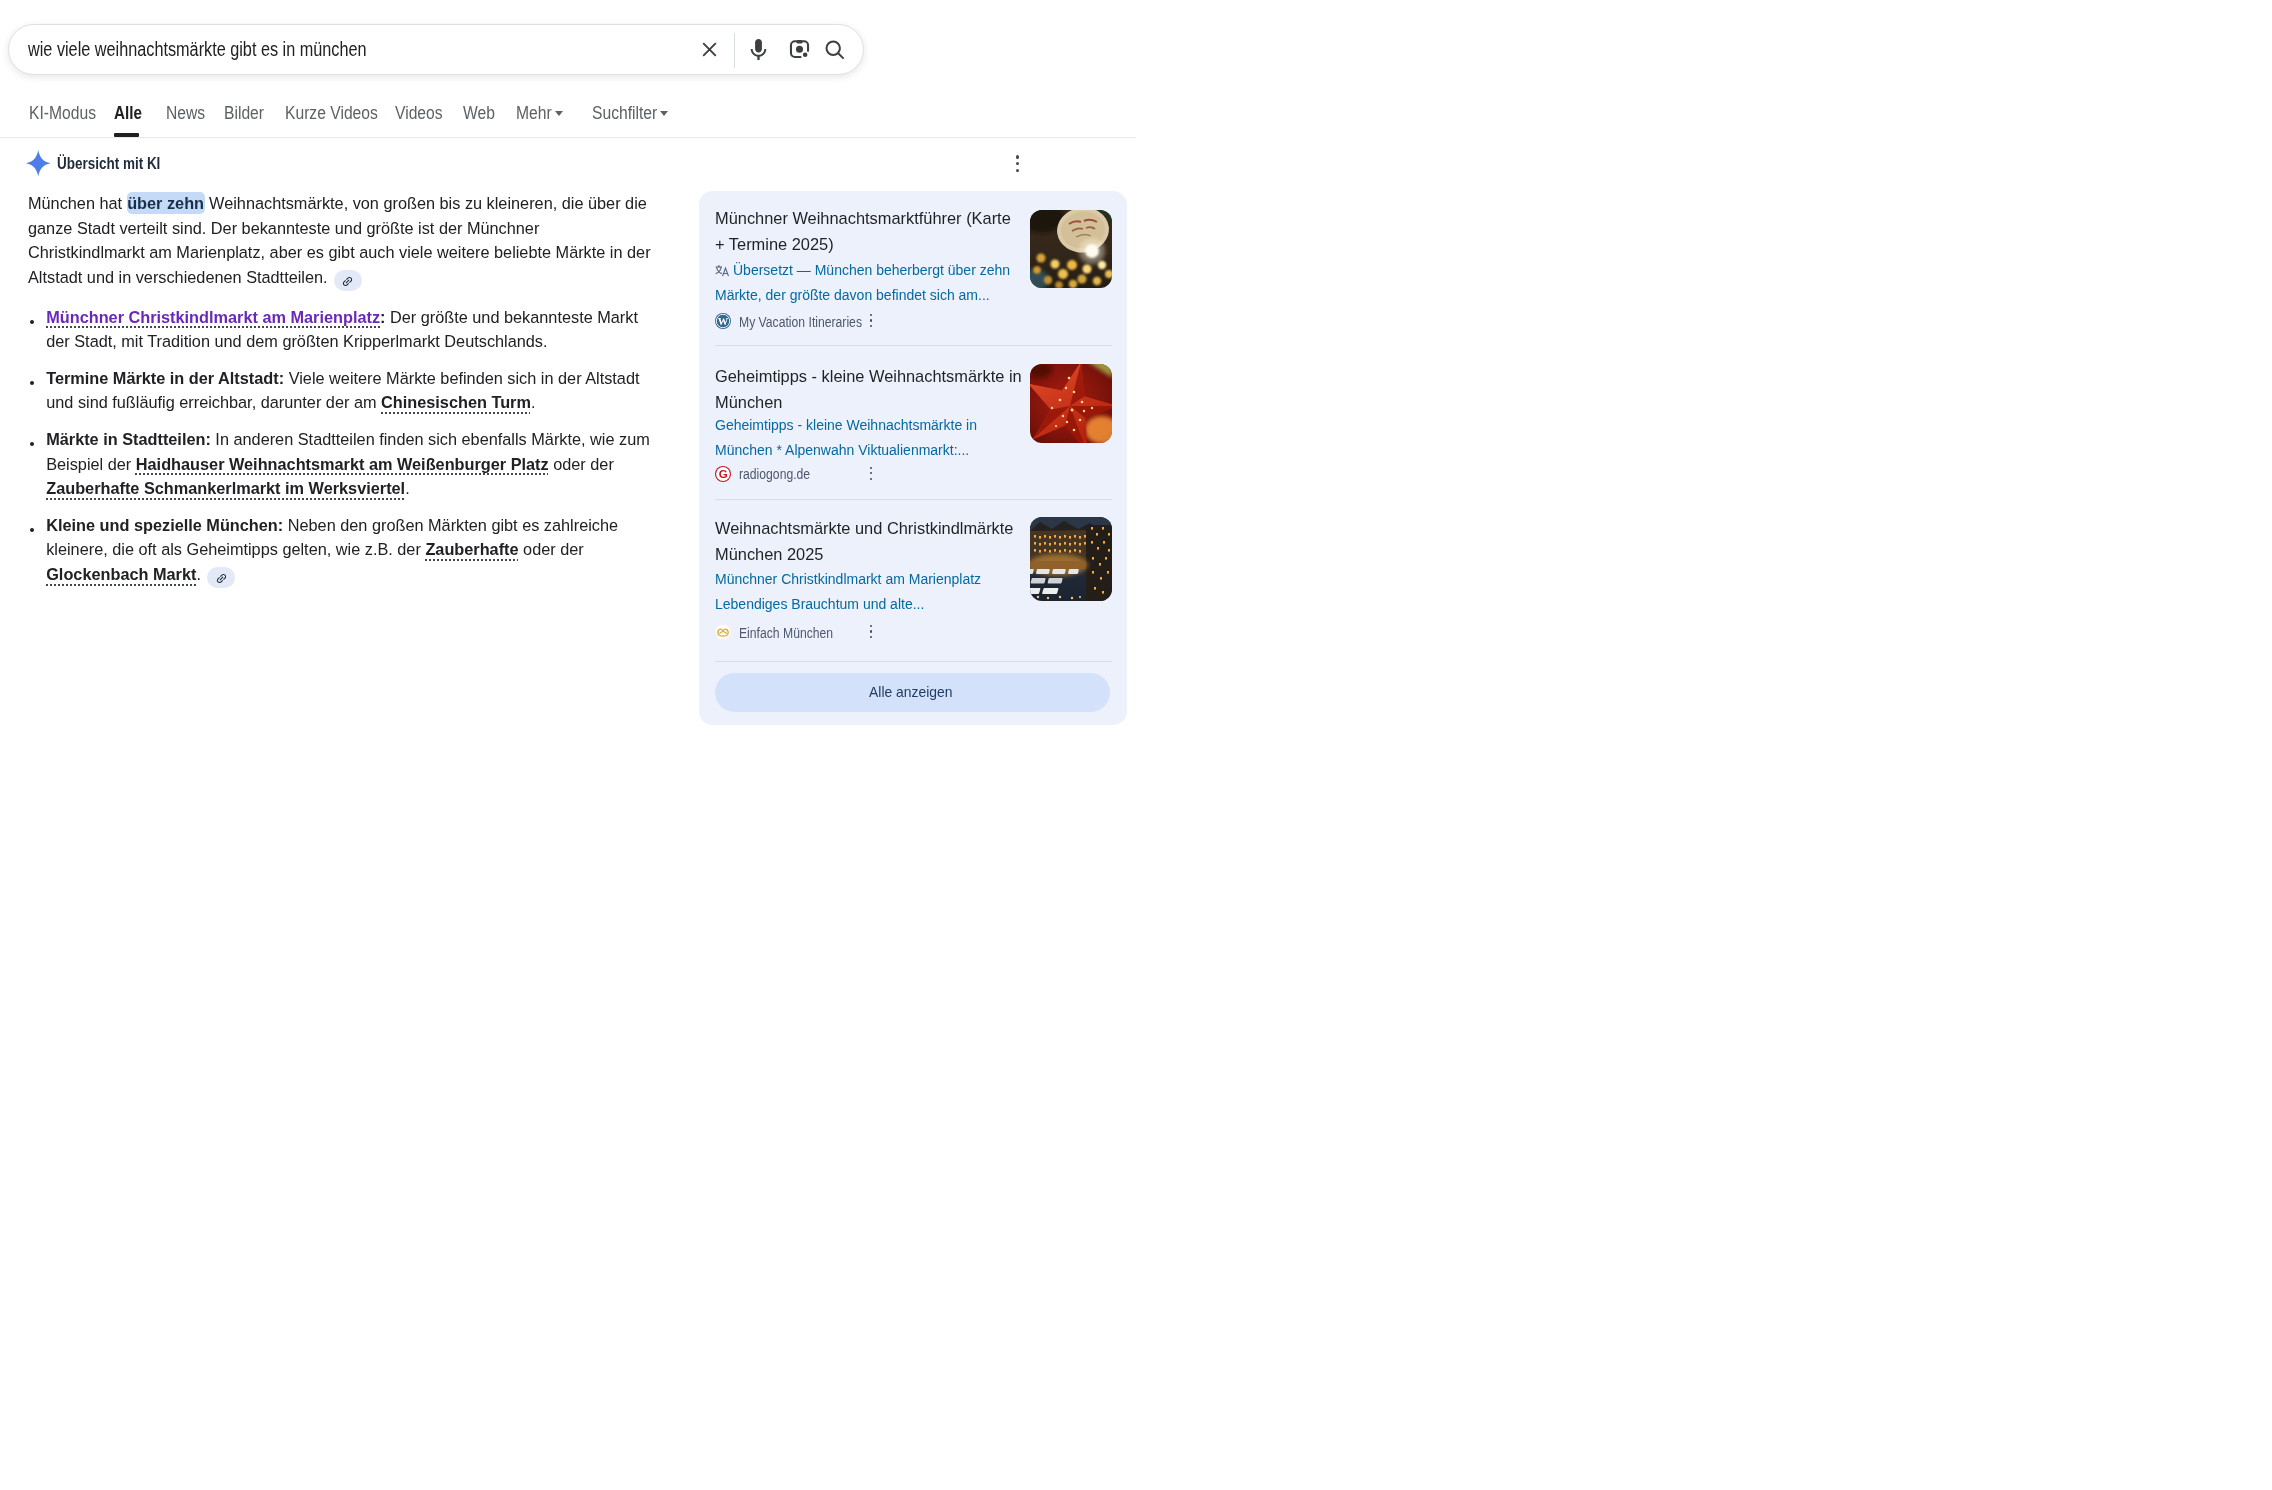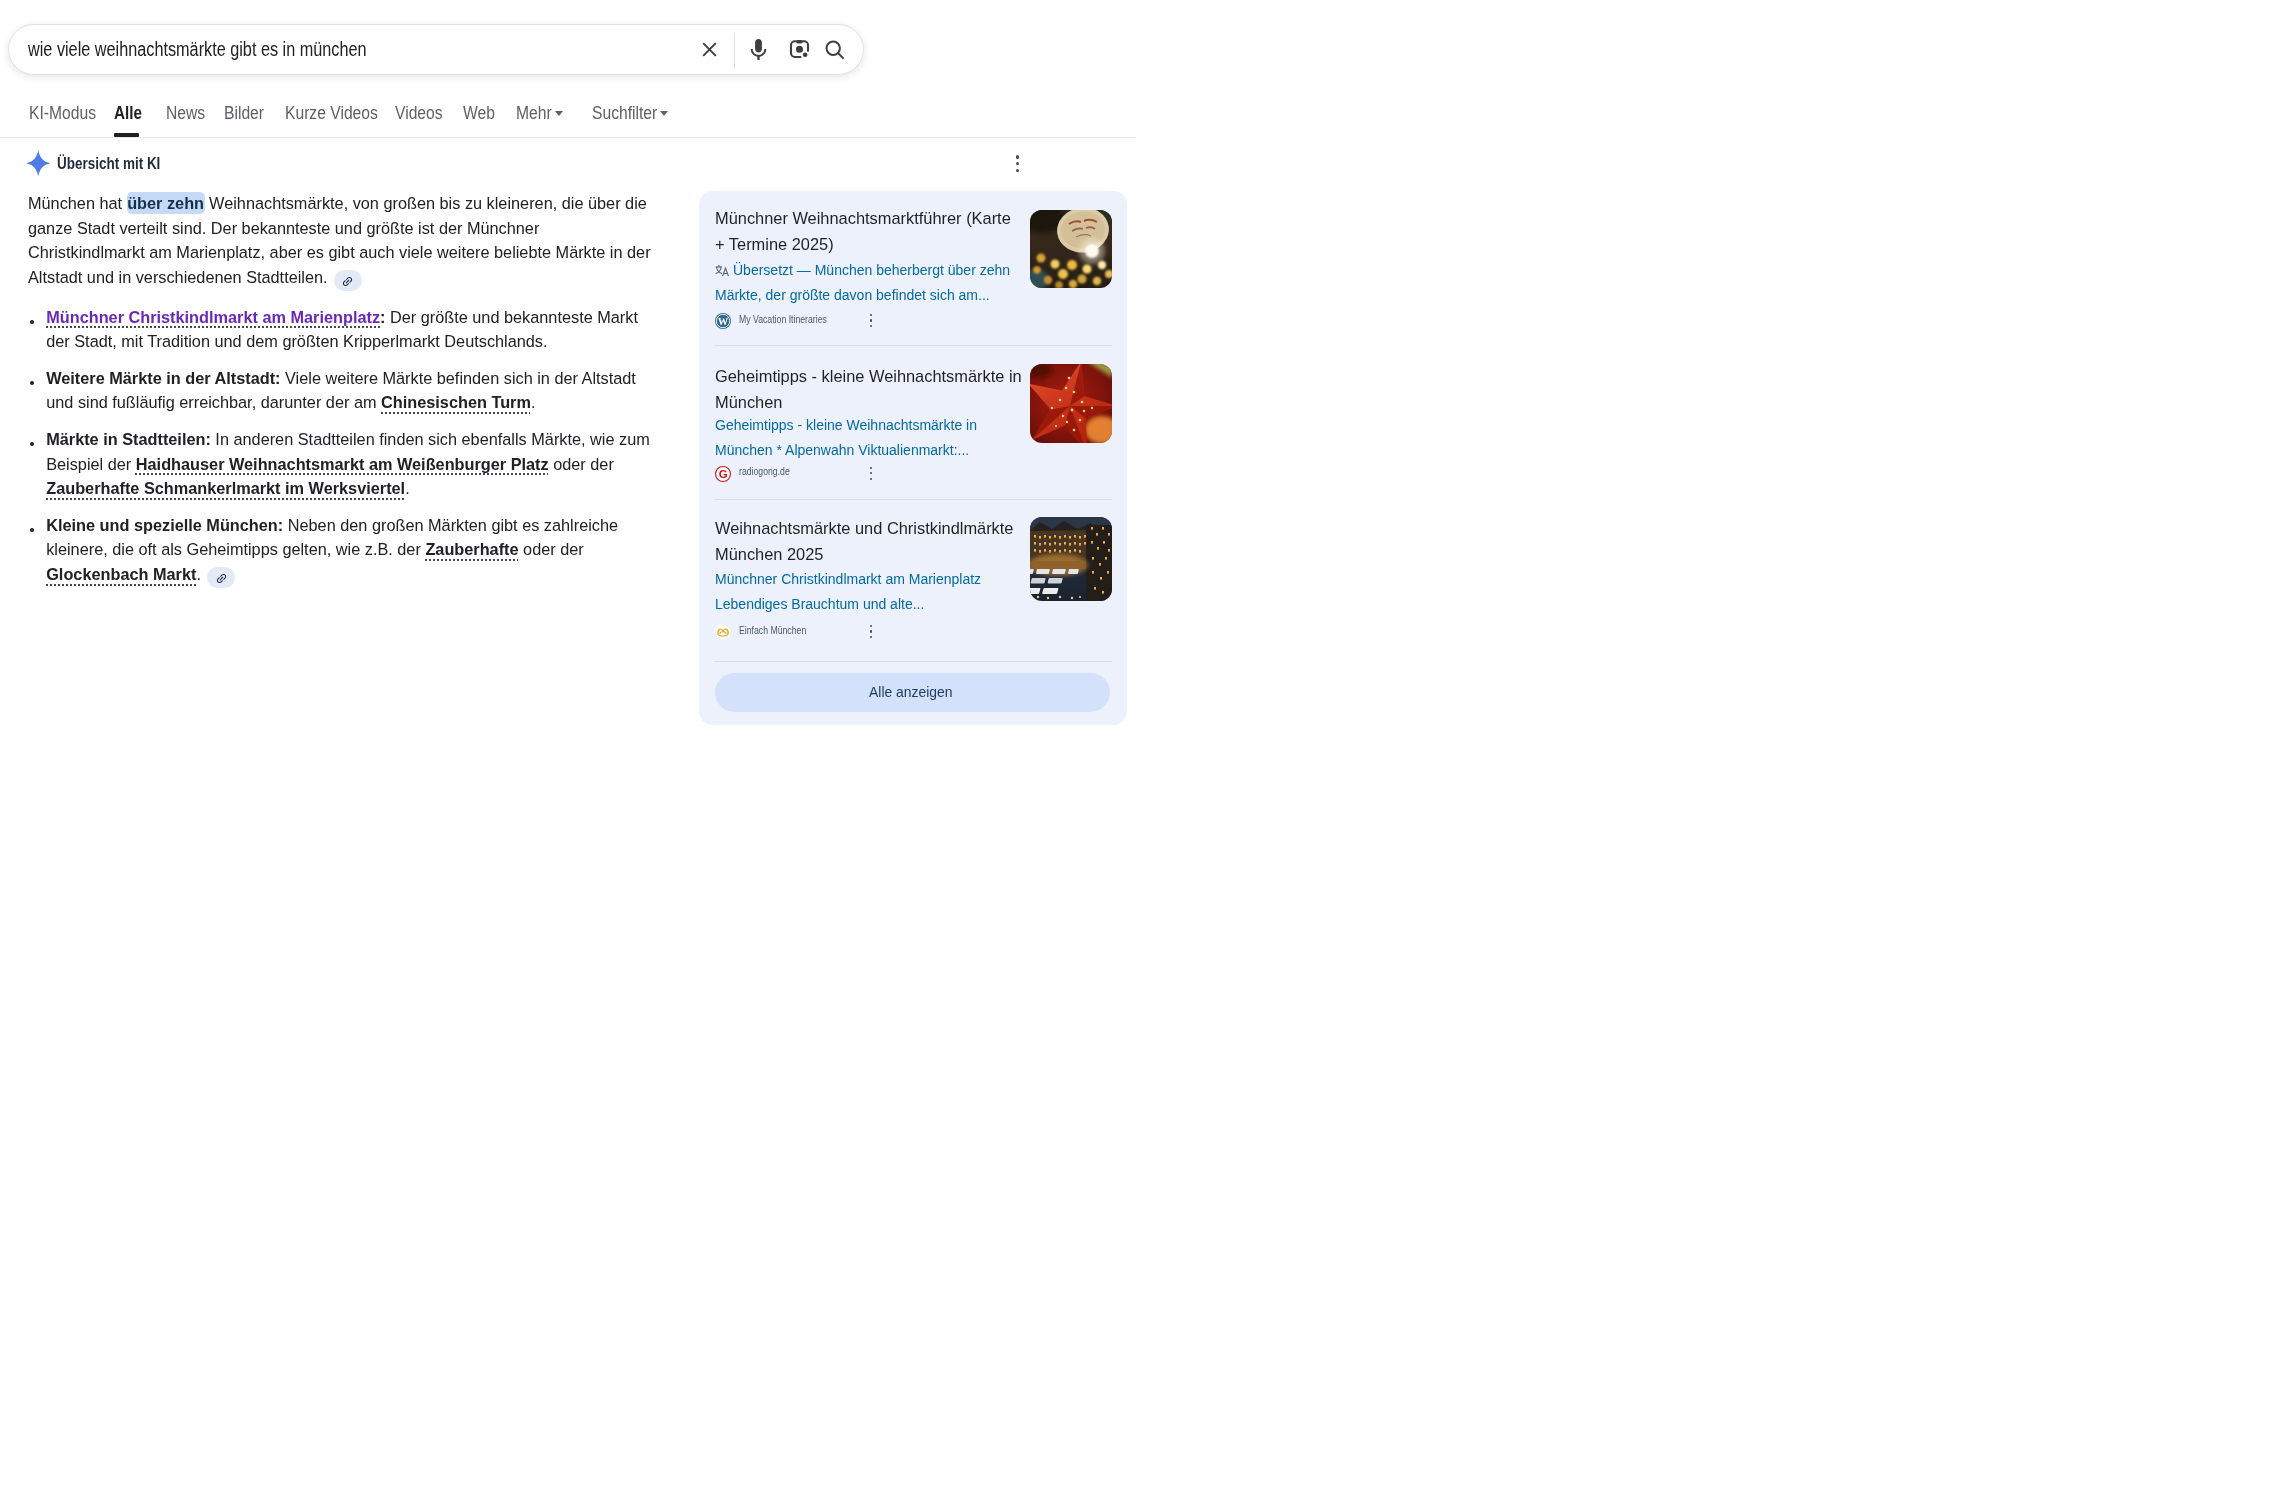--- a/index.html
+++ b/index.html
@@ -37,21 +37,21 @@
   .chip svg { margin-top:4.5px; }
   .plink { color:#6928b8; }
   .dot { position:absolute; left:29.6px; width:4.4px; height:4.4px; border-radius:50%; background:#202124; }
   .li { position:absolute; left:46.2px; width:640px; }
 
   
   #card { left:698.5px; top:191px; width:428px; height:534px; background:#edf1fc; border-radius:14px; }
   .ctitle { left:715px; font-size:16.4px; line-height:26px; color:#1f2124; }
   .csub { left:715px; font-size:14px; line-height:25px; color:#0369a1; }
   .cdiv { left:715px; width:397px; height:1px; background:#d5ddef; }
-  .srcname { font-size:10px; color:#4d576d; }
+  .srcname { font-size:14px; color:#4d576d; }
   .thumb { left:1029.5px; width:82.5px; border-radius:12px; overflow:hidden; }
   #btn { left:714.5px; top:672.7px; width:395.5px; height:39.7px; background:#d3e1fb; border-radius:20px; text-align:center; }
   #btn span { font-size:14.5px; line-height:39.7px; color:#203d62; }
 </style>
 </head>
 <body>
 <div class="abs" id="sbar"></div>
 <div class="abs" id="query"><span class="sx" style="transform:scaleX(0.829)">wie viele weihnachtsmärkte gibt es in münchen</span></div>
 <div class="abs" id="sep"></div>
 
@@ -102,21 +102,21 @@
 
 <div class="abs" id="para">München hat <span class="hl">über zehn</span> Weihnachtsmärkte, von großen bis zu kleineren, die über die<br>ganze Stadt verteilt sind. Der bekannteste und größte ist der Münchner<br>Christkindlmarkt am Marienplatz, aber es gibt auch viele weitere beliebte Märkte in der<br>Altstadt und in verschiedenen Stadtteilen.<span class="chip"><svg width="13" height="13" viewBox="0 0 24 24" fill="#16283c">
         <g transform="rotate(-45 12 12)">
           <path d="M3.9 12c0-1.71 1.39-3.1 3.1-3.1h4V7H7c-2.76 0-5 2.24-5 5s2.24 5 5 5h4v-1.9H7c-1.71 0-3.1-1.39-3.1-3.1zM8 13h8v-2H8v2zm9-6h-4v1.9h4c1.71 0 3.1 1.39 3.1 3.1s-1.39 3.1-3.1 3.1h-4V17h4c2.76 0 5-2.24 5-5s-2.24-5-5-5z"></path>
         </g>
       </svg></span></div>
 
 <span class="dot" style="top:319.5px"></span>
 <div class="li" style="top:304.7px"><b class="plink u">Münchner Christkindlmarkt am Marienplatz</b><b>:</b> Der größte und bekannteste Markt<br>der Stadt, mit Tradition und dem größten Kripperlmarkt Deutschlands.</div>
 <span class="dot" style="top:380.7px"></span>
-<div class="li" style="top:365.9px"><b>Weitere Märkte in der Altstadt:</b> Viele weitere Märkte befinden sich in der Altstadt<br>und sind fußläufig erreichbar, darunter der am <b class="u">Chinesischen Turm</b>.</div>
+<div class="li" style="top:365.9px"><b>Termine Märkte in der Altstadt:</b> Viele weitere Märkte befinden sich in der Altstadt<br>und sind fußläufig erreichbar, darunter der am <b class="u">Chinesischen Turm</b>.</div>
 <span class="dot" style="top:441.9px"></span>
 <div class="li" style="top:427.1px"><b>Märkte in Stadtteilen:</b> In anderen Stadtteilen finden sich ebenfalls Märkte, wie zum<br>Beispiel der <b class="u">Haidhauser Weihnachtsmarkt am Weißenburger Platz</b> oder der<br><b class="u">Zauberhafte Schmankerlmarkt im Werksviertel</b>.</div>
 <span class="dot" style="top:527.7px"></span>
 <div class="li" style="top:512.9px"><b>Kleine und spezielle München:</b> Neben den großen Märkten gibt es zahlreiche<br>kleinere, die oft als Geheimtipps gelten, wie z.B. der <b class="u">Zauberhafte</b> oder der<br><b class="u">Glockenbach Markt</b>.<span class="chip"><svg width="13" height="13" viewBox="0 0 24 24" fill="#16283c">
         <g transform="rotate(-45 12 12)">
           <path d="M3.9 12c0-1.71 1.39-3.1 3.1-3.1h4V7H7c-2.76 0-5 2.24-5 5s2.24 5 5 5h4v-1.9H7c-1.71 0-3.1-1.39-3.1-3.1zM8 13h8v-2H8v2zm9-6h-4v1.9h4c1.71 0 3.1 1.39 3.1 3.1s-1.39 3.1-3.1 3.1h-4V17h4c2.76 0 5-2.24 5-5s-2.24-5-5-5z"></path>
         </g>
       </svg></span></div>
 
 <div class="abs" id="card"></div>

